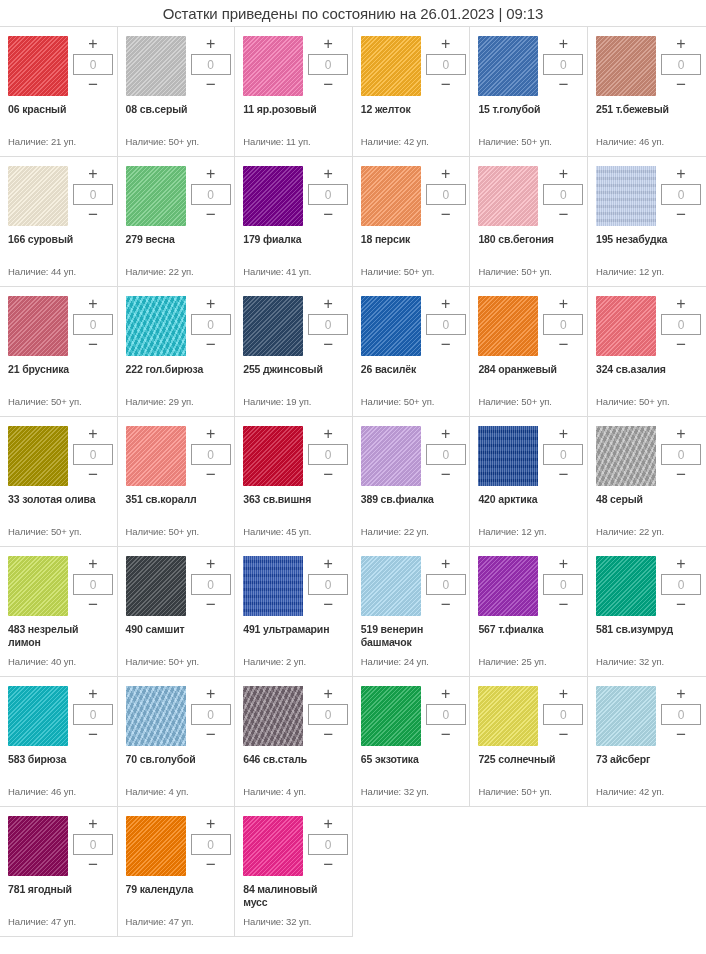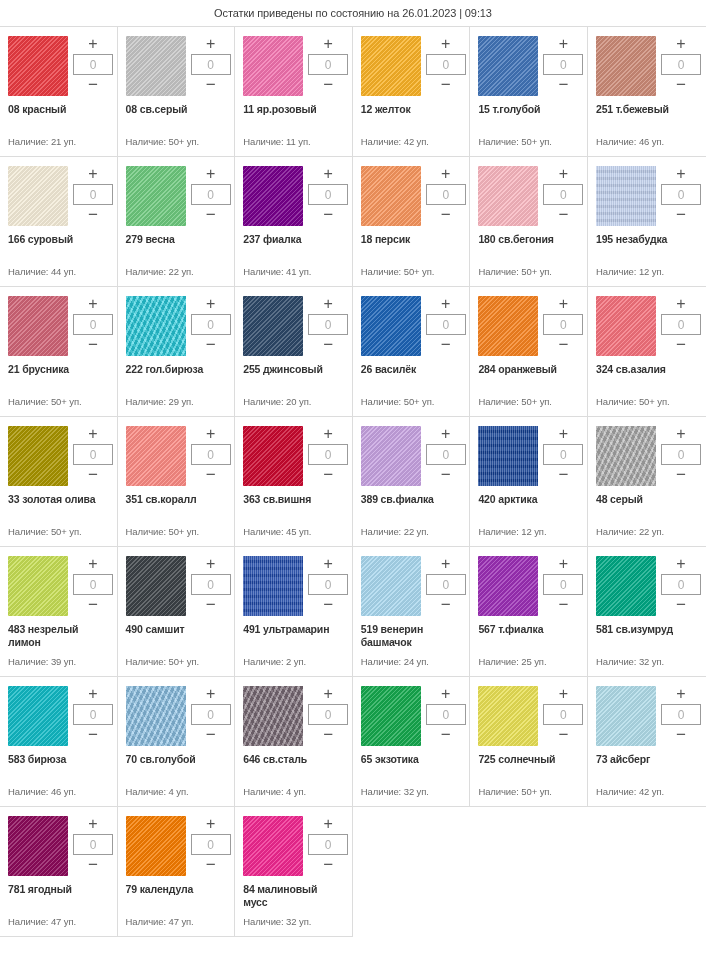--- a/index.html
+++ b/index.html
@@ -12,21 +12,21 @@
     overflow: hidden;
   }
 
   .page { width: 706px; height: 954px; position: relative; }
 
   .header {
     height: 26px;
     display: flex;
     align-items: center;
     justify-content: center;
-    font-size: 11px;
+    font-size: 15px;
     color: #3b3b3b;
     letter-spacing: -0.1px;
   }
 
   .grid {
     display: grid;
     grid-template-columns: repeat(6, 117.6px);
     width: 706px;
     border-top: 1px solid #dcdcdc;
   }
@@ -156,21 +156,21 @@
         <div class="card-top">
           <div class="swatch" style="background:#ea3b42">
             <div class="tex"></div>
           </div>
           <div class="stepper">
             <div class="step-btn plus">+</div>
             <input class="qty-box" type="text" readonly="" value="0" style="">
             <div class="step-btn minus">−</div>
           </div>
         </div>
-        <div class="title">08 красный</div>
+        <div class="title">06 красный</div>
         <div class="stock">Наличие: 21 уп.</div>
       </div>
       <div class="card">
         <div class="card-top">
           <div class="swatch" style="background:#c6c6c6">
             <div class="tex"></div>
           </div>
           <div class="stepper">
             <div class="step-btn plus">+</div>
             <input class="qty-box" type="text" readonly="" value="0" style="">
@@ -268,21 +268,21 @@
         <div class="card-top">
           <div class="swatch" style="background:#77008c">
             <div class="tex"></div>
           </div>
           <div class="stepper">
             <div class="step-btn plus">+</div>
             <input class="qty-box" type="text" readonly="" value="0" style="">
             <div class="step-btn minus">−</div>
           </div>
         </div>
-        <div class="title">237 фиалка</div>
+        <div class="title">179 фиалка</div>
         <div class="stock">Наличие: 41 уп.</div>
       </div>
       <div class="card">
         <div class="card-top">
           <div class="swatch" style="background:#f7965e">
             <div class="tex"></div>
           </div>
           <div class="stepper">
             <div class="step-btn plus">+</div>
             <input class="qty-box" type="text" readonly="" value="0" style="">
@@ -353,21 +353,21 @@
           <div class="swatch" style="background:#2d4868">
             <div class="tex"></div>
           </div>
           <div class="stepper">
             <div class="step-btn plus">+</div>
             <input class="qty-box" type="text" readonly="" value="0" style="">
             <div class="step-btn minus">−</div>
           </div>
         </div>
         <div class="title">255 джинсовый</div>
-        <div class="stock">Наличие: 20 уп.</div>
+        <div class="stock">Наличие: 19 уп.</div>
       </div>
       <div class="card">
         <div class="card-top">
           <div class="swatch" style="background:#1d64b6">
             <div class="tex"></div>
           </div>
           <div class="stepper">
             <div class="step-btn plus">+</div>
             <input class="qty-box" type="text" readonly="" value="0" style="">
             <div class="step-btn minus">−</div>
@@ -493,21 +493,21 @@
           <div class="swatch" style="background:#c6de55">
             <div class="tex"></div>
           </div>
           <div class="stepper">
             <div class="step-btn plus">+</div>
             <input class="qty-box" type="text" readonly="" value="0" style="">
             <div class="step-btn minus">−</div>
           </div>
         </div>
         <div class="title">483 незрелый лимон</div>
-        <div class="stock">Наличие: 39 уп.</div>
+        <div class="stock">Наличие: 40 уп.</div>
       </div>
       <div class="card">
         <div class="card-top">
           <div class="swatch" style="background:#3c4247">
             <div class="tex"></div>
           </div>
           <div class="stepper">
             <div class="step-btn plus">+</div>
             <input class="qty-box" type="text" readonly="" value="0" style="">
             <div class="step-btn minus">−</div>

